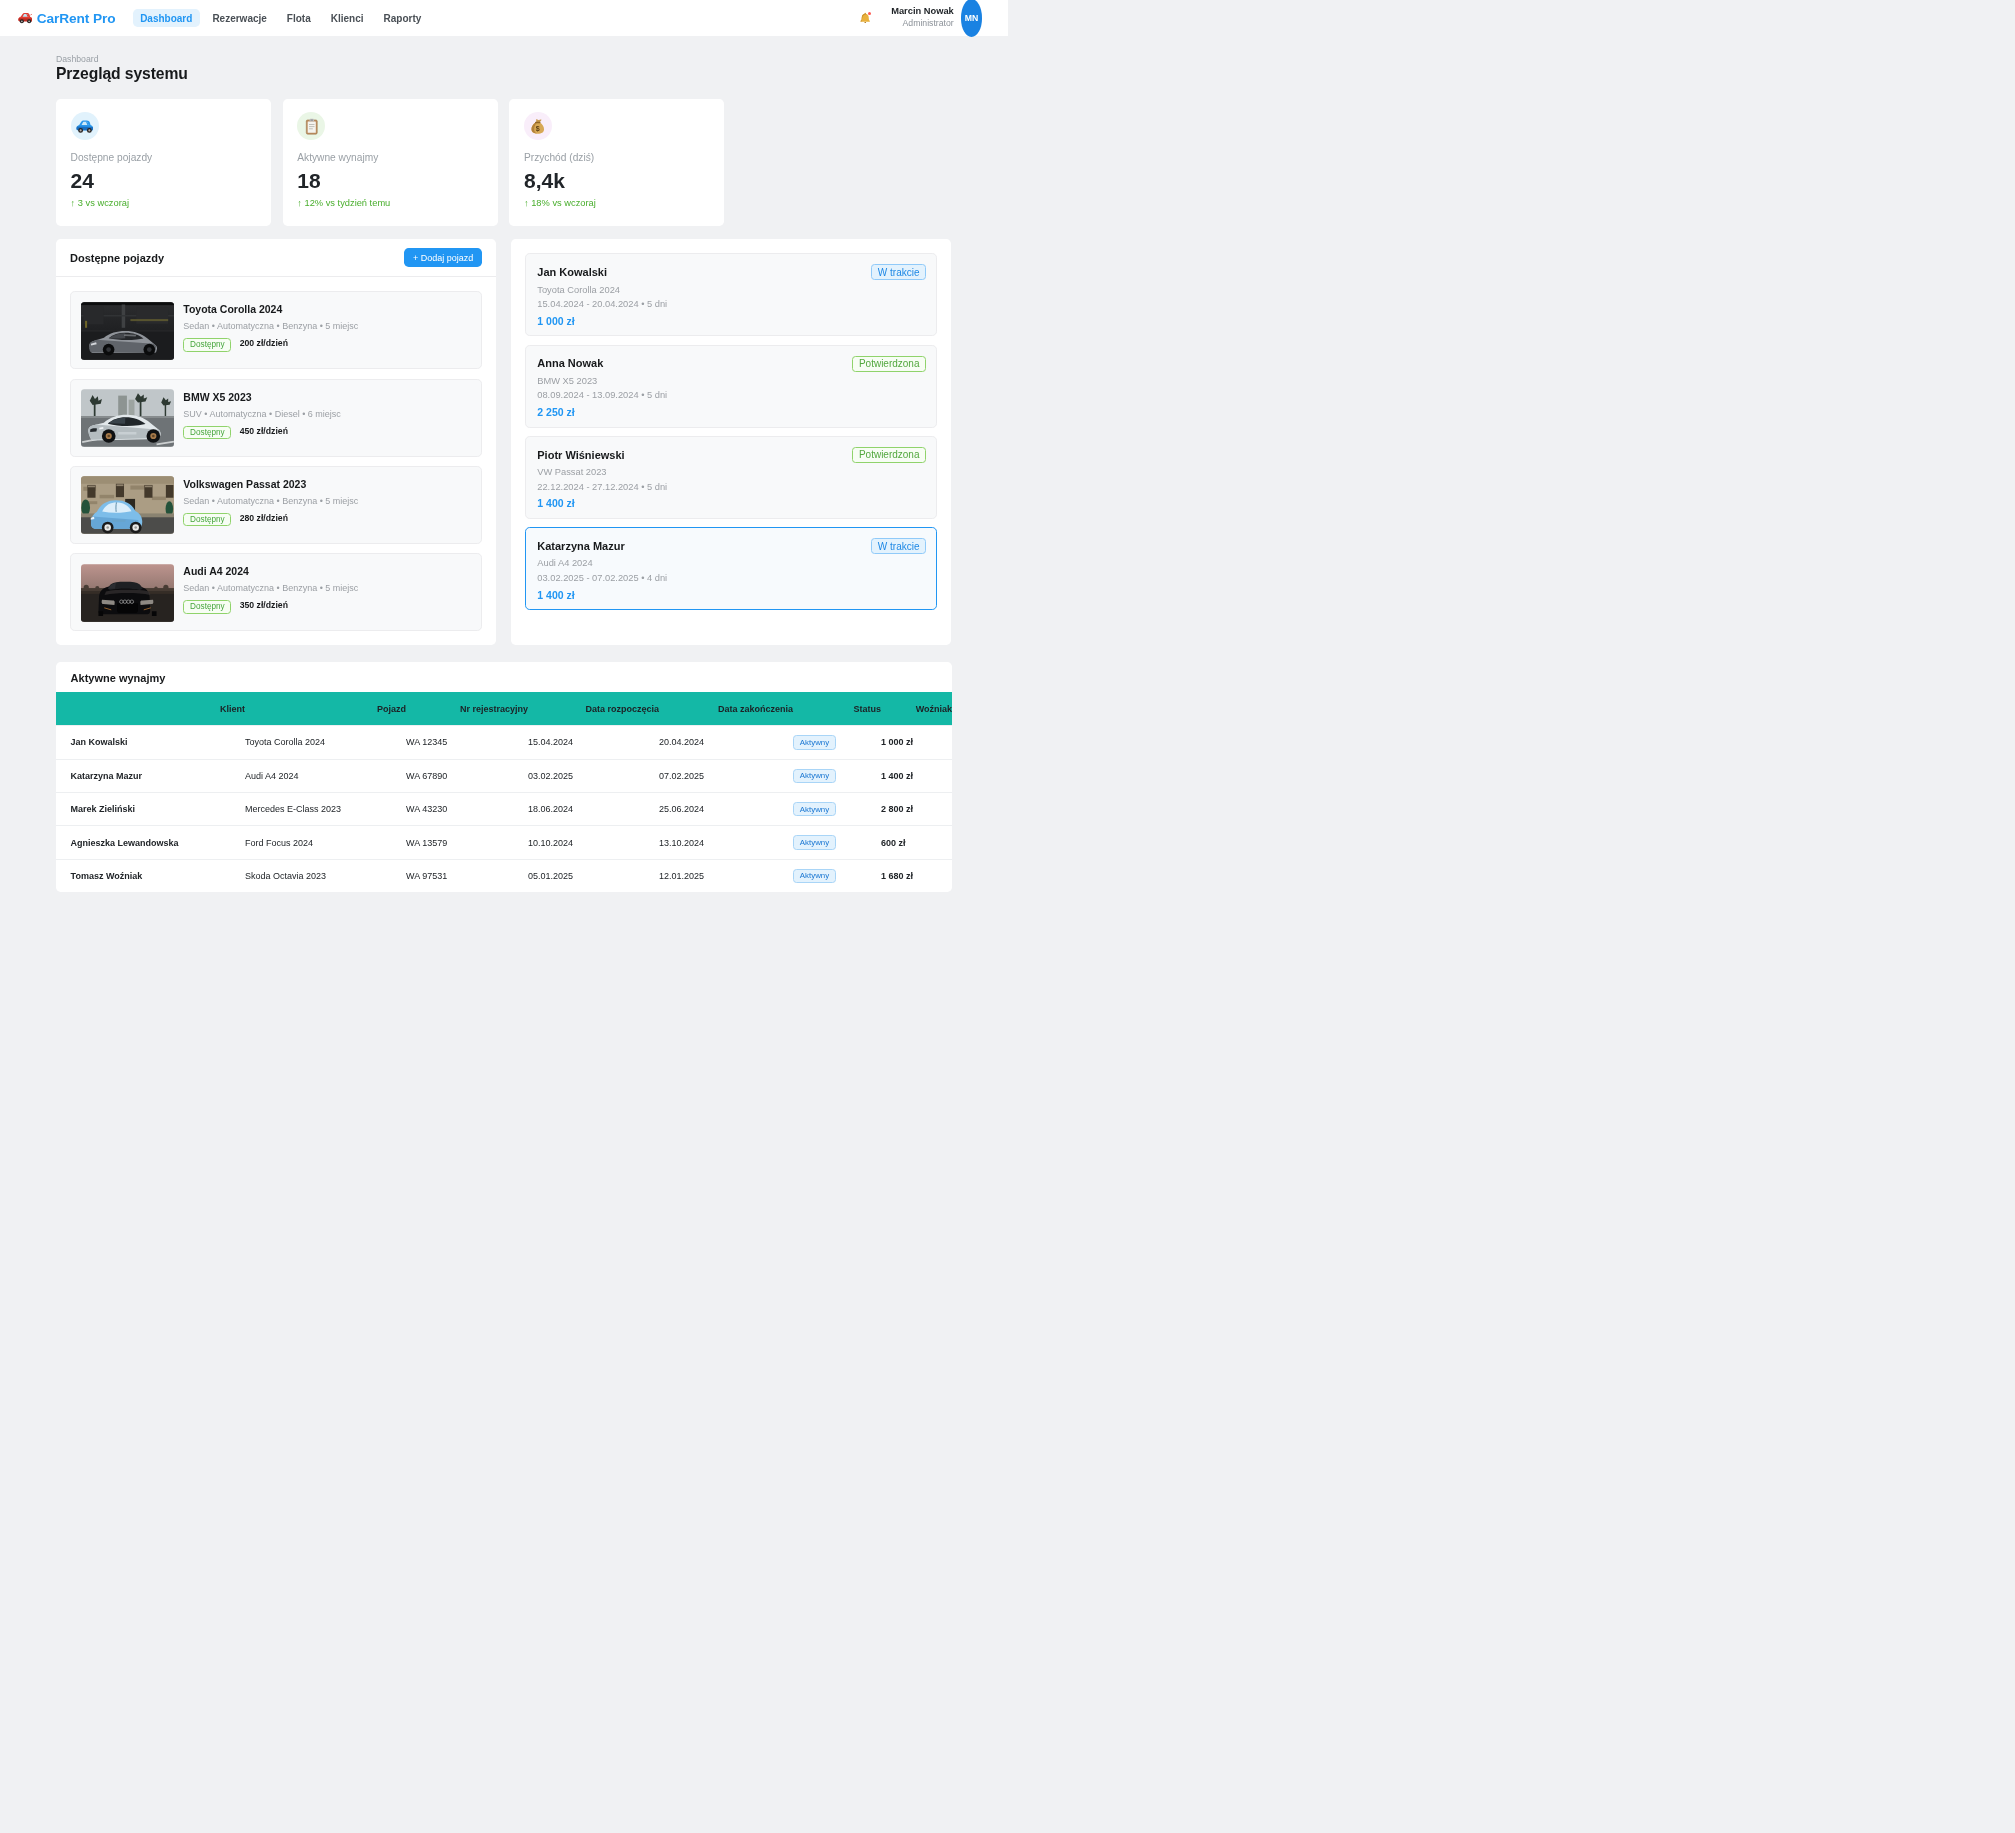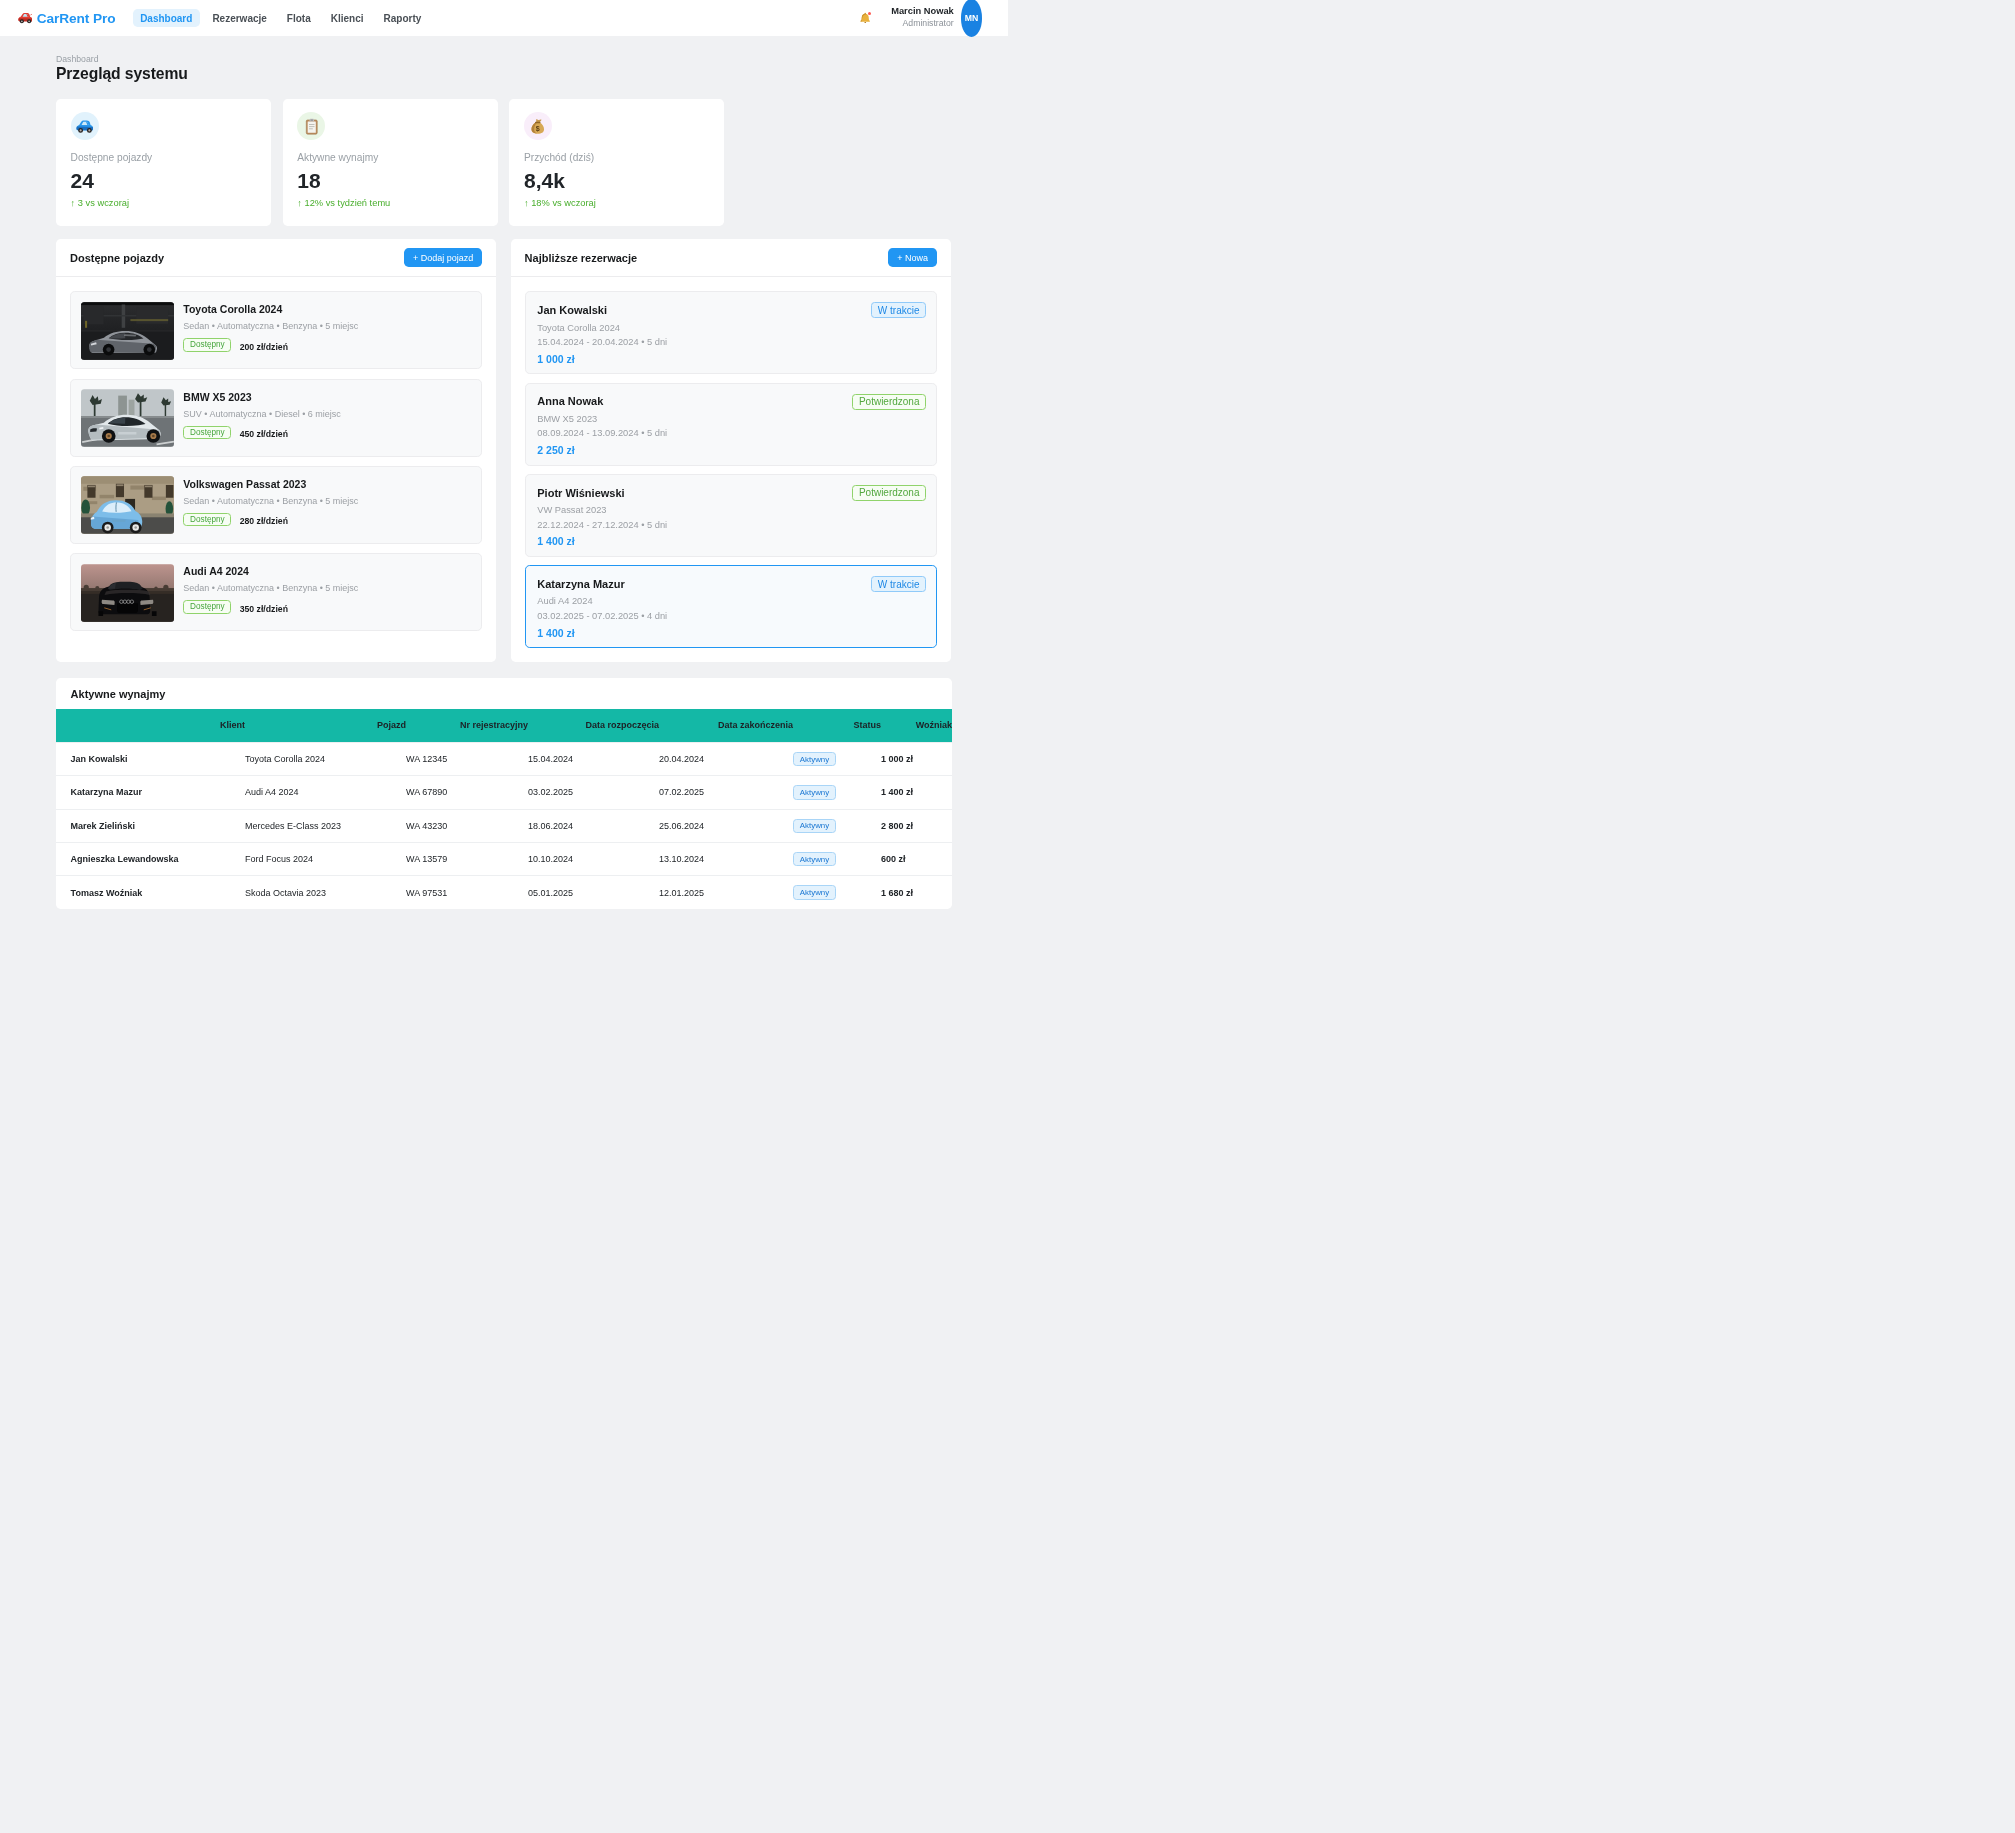--- a/index.html
+++ b/index.html
@@ -46,21 +46,21 @@
 .phead h2 { font-size:11px; font-weight:700; color:#17191b; }
 .btn { background:#2196f3; color:#fff; font-size:9px; font-weight:400; font-family:"Liberation Sans",sans-serif; border:none; border-radius:4.7px; height:19px; padding:0 8.7px; }
 .pbody { padding:14px; }
 
 .vcard { background:#f8f9fa; border:0.6px solid #ececee; border-radius:4.7px; padding:9.3px 9.3px 9.3px 10px; display:flex; gap:9.3px; margin-bottom:9.3px; height:78px; }
 .vcard:last-child { margin-bottom:0; }
 .vphoto { width:93px; height:58px; border-radius:3.5px; overflow:hidden; flex:none; }
 .vphoto svg { display:block; width:93px; height:58px; }
 .vtitle { font-size:10.5px; font-weight:700; color:#17191b; margin-top:1.7px; }
 .vspecs { font-size:9px; color:#9b9fa4; margin-top:5.8px; }
-.vrow { display:flex; align-items:flex-end; gap:8.2px; margin-top:7px; }
+.vrow { display:flex; align-items:flex-start; gap:8.2px; margin-top:7px; }
 .vbadge { font-size:8.2px; color:#46a53c; background:#f7fdf4; border:0.6px solid #90d36b; border-radius:3.5px; padding:1.2px 5.8px; }
 .vprice { font-size:8.7px; font-weight:700; color:#17191b; }
 
 .rcard { background:#f8f9fa; border:0.6px solid #ececee; border-radius:4.7px; padding:11.7px; margin-bottom:8.2px; height:83px; position:relative; }
 .rcard:last-child { margin-bottom:0; }
 .rcard.hl { border:1.2px solid #2196f3; background:#f7fafd; }
 .rname { font-size:11px; font-weight:700; color:#17191b; }
 .rmodel { font-size:9.3px; color:#9b9fa4; margin-top:6.4px; }
 .rdates { font-size:9.3px; color:#9b9fa4; margin-top:4.7px; }
 .rprice { font-size:10.5px; font-weight:700; color:#2196f3; margin-top:5.8px; }
@@ -360,24 +360,20 @@
             <div class="vspecs">Sedan • Automatyczna • Benzyna • 5 miejsc</div>
             <div class="vrow">
                 <span class="vbadge">Dostępny</span>
                 <span class="vprice">350 zł/dzień</span>
               </div>
           </div>
         </div>
       </div>
     </div>
     <div class="panel">
-      <div class="phead">
-          <h2>Najbliższe rezerwacje</h2>
-          <button class="btn">+ Nowa</button>
-        </div>
       <div class="pbody">
         <div class="rcard">
           <div class="rname">Jan Kowalski</div>
           <div class="rmodel">Toyota Corolla 2024</div>
           <div class="rdates">15.04.2024 - 20.04.2024 • 5 dni</div>
           <div class="rprice">1 000 zł</div>
           <span class="rbadge rb-blue">W trakcie</span>
         </div>
         <div class="rcard">
           <div class="rname">Anna Nowak</div>

